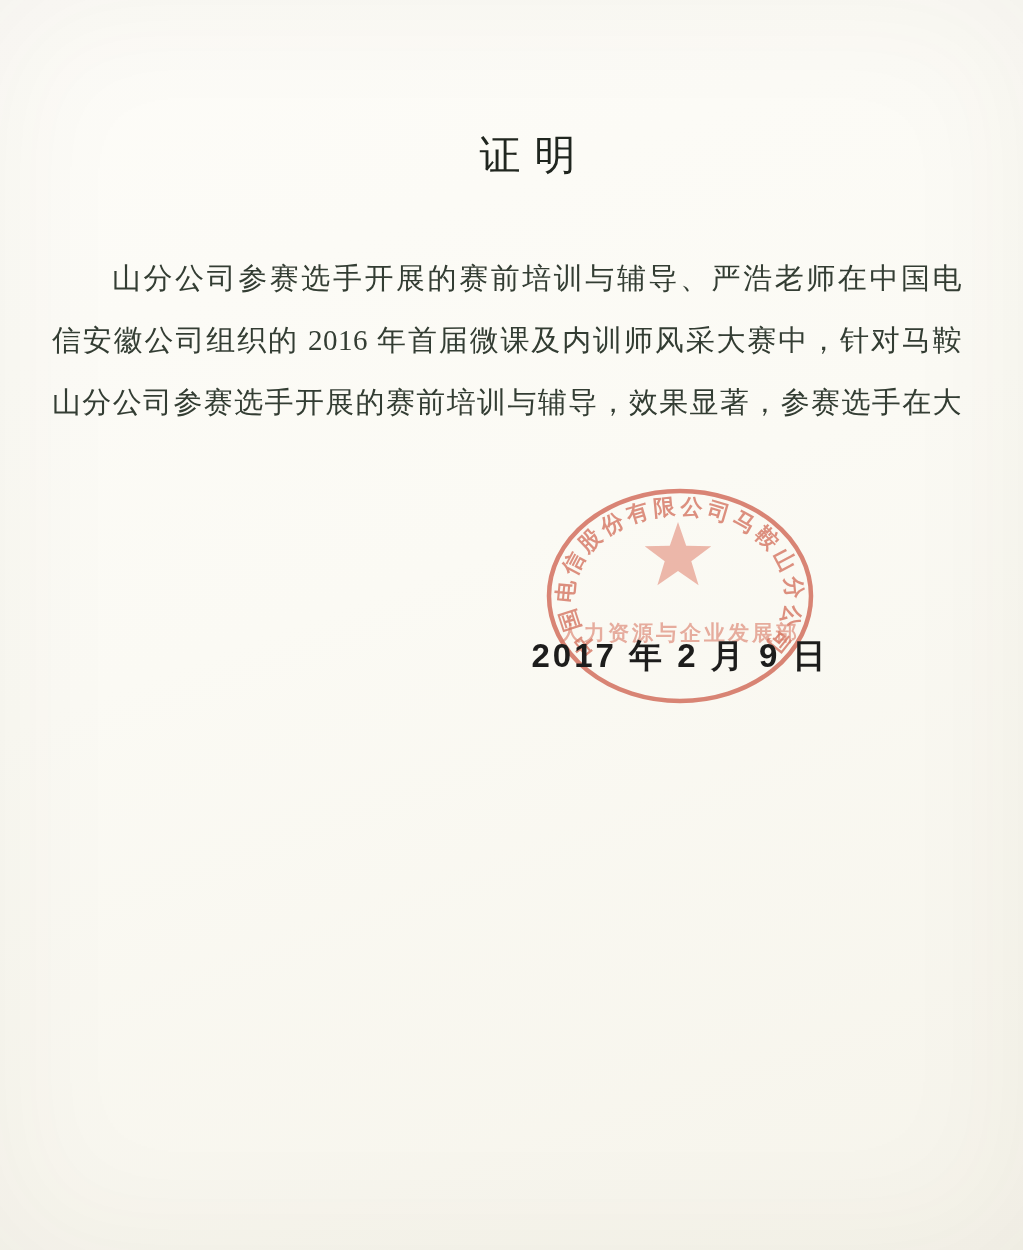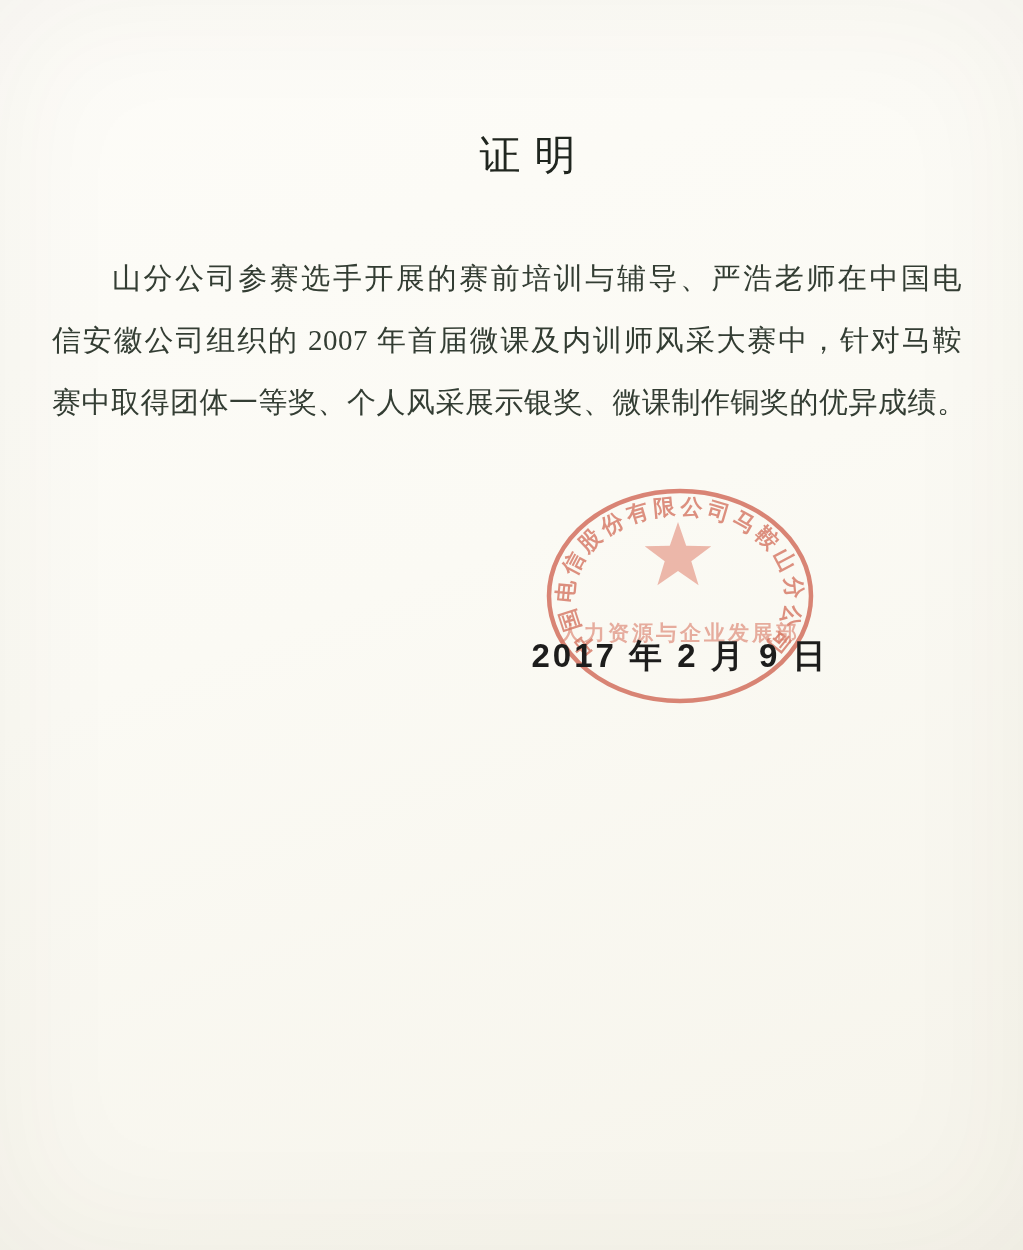--- a/index.html
+++ b/index.html
@@ -78,22 +78,22 @@
 </style>
 </head>
 <body>
 
 <div class="page">
 
   <h1 class="doc-title">证明</h1>
 
   <div class="body-text">
     <div class="body-line first">山分公司参赛选手开展的赛前培训与辅导、严浩老师在中国电</div>
-    <div class="body-line">信安徽公司组织的 2007 年首届微课及内训师风采大赛中，针对马鞍</div>
-    <div class="body-line">赛中取得团体一等奖、个人风采展示银奖、微课制作铜奖的优异成绩。</div>
+    <div class="body-line">信安徽公司组织的 2016 年首届微课及内训师风采大赛中，针对马鞍</div>
+    <div class="body-line">山分公司参赛选手开展的赛前培训与辅导，效果显著，参赛选手在大</div>
   </div>
 
   <svg class="seal-svg" width="1023" height="1250" viewBox="0 0 1023 1250">
     <g opacity="0.92">
       <ellipse cx="680" cy="596" rx="131" ry="105" fill="none" stroke="rgba(199,73,52,0.72)" stroke-width="4.5"></ellipse>
       <polygon points="678,522 686.2,545.7 711.3,546.2 691.3,561.3 698.6,585.3 678,571 657.4,585.3 664.7,561.3 644.7,546.2 669.8,545.7" fill="rgba(219,106,84,0.5)"></polygon>
       <path id="sealTextArc" d="M 592.4 643.1 A 107 82 0 1 1 767.6 643.1" fill="none"></path>
       <text font-size="22" letter-spacing="4" fill="rgba(205,90,68,0.72)" text-anchor="middle">
         <textPath href="#sealTextArc" startOffset="50%" text-anchor="middle">中国电信股份有限公司马鞍山分公司</textPath>
       </text>

